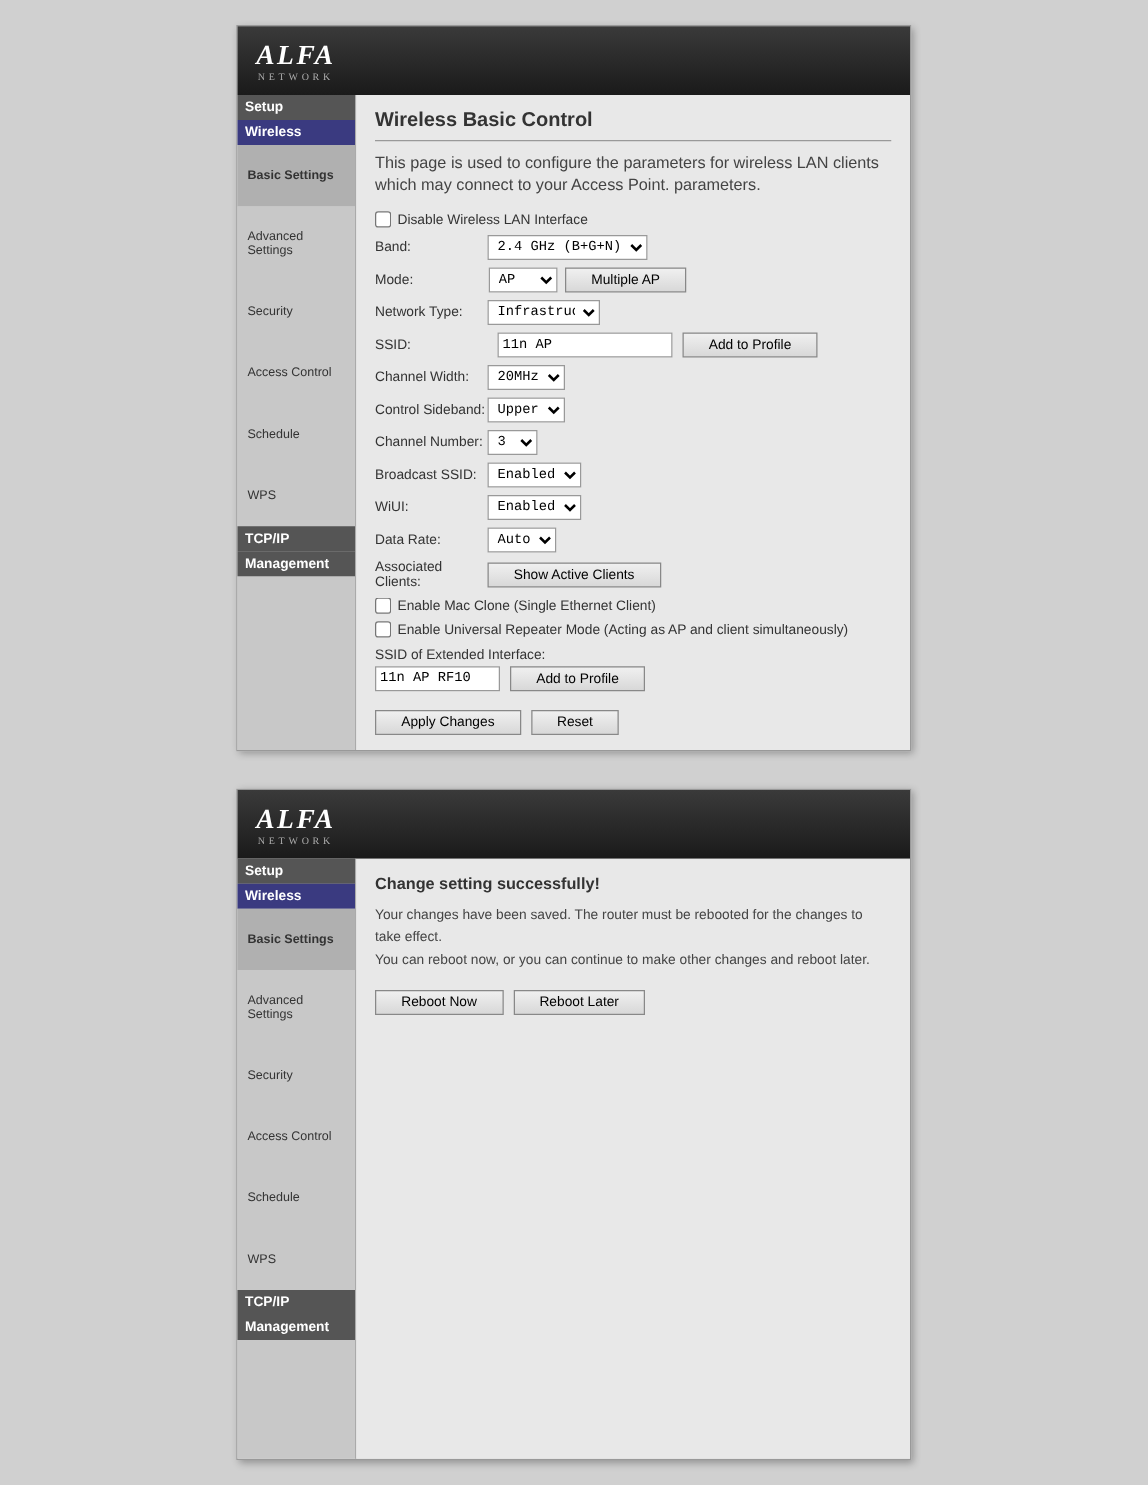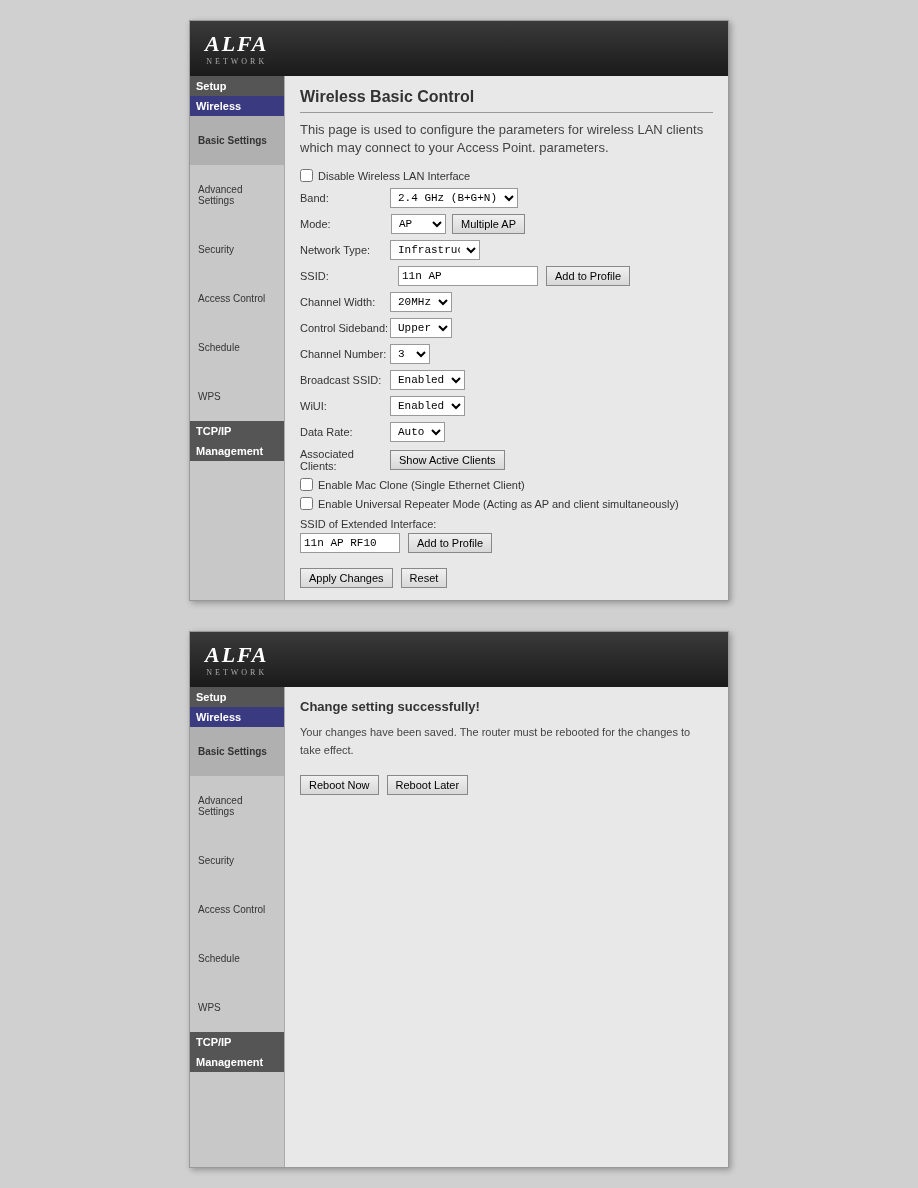--- a/index.html
+++ b/index.html
@@ -147,21 +147,21 @@
       height: 20px;
       font-size: 11px;
     }
 
     input[type="text"].form-control {
       width: 140px;
     }
 
     .btn {
       font-size: 11px;
-      padding: 2px 8px;
+      padding: 2px 20px;
       border: 1px solid #888;
       background: linear-gradient(to bottom, #f0f0f0, #d8d8d8);
       cursor: pointer;
       height: 20px;
     }
 
     .checkbox-row {
       display: flex;
       align-items: center;
       margin-bottom: 6px;
@@ -396,20 +396,21 @@
         <div class="sidebar-item">Schedule</div>
         <div class="sidebar-item">WPS</div>
         <div class="sidebar-section">TCP/IP</div>
         <div class="sidebar-section">Management</div>
       </div>
 
       <div class="main-content">
         <div class="success-message">Change setting successfully!</div>
         <div class="success-description">
           <div>Your changes have been saved. The router must be rebooted for the changes to take effect.</div>
+          <div>You can reboot now, or you can continue to make other changes and reboot later.</div>
         </div>
         <div class="action-buttons">
           <button class="btn">Reboot Now</button>
           <button class="btn">Reboot Later</button>
         </div>
       </div>
     </div>
   </div>
 
 </div>

